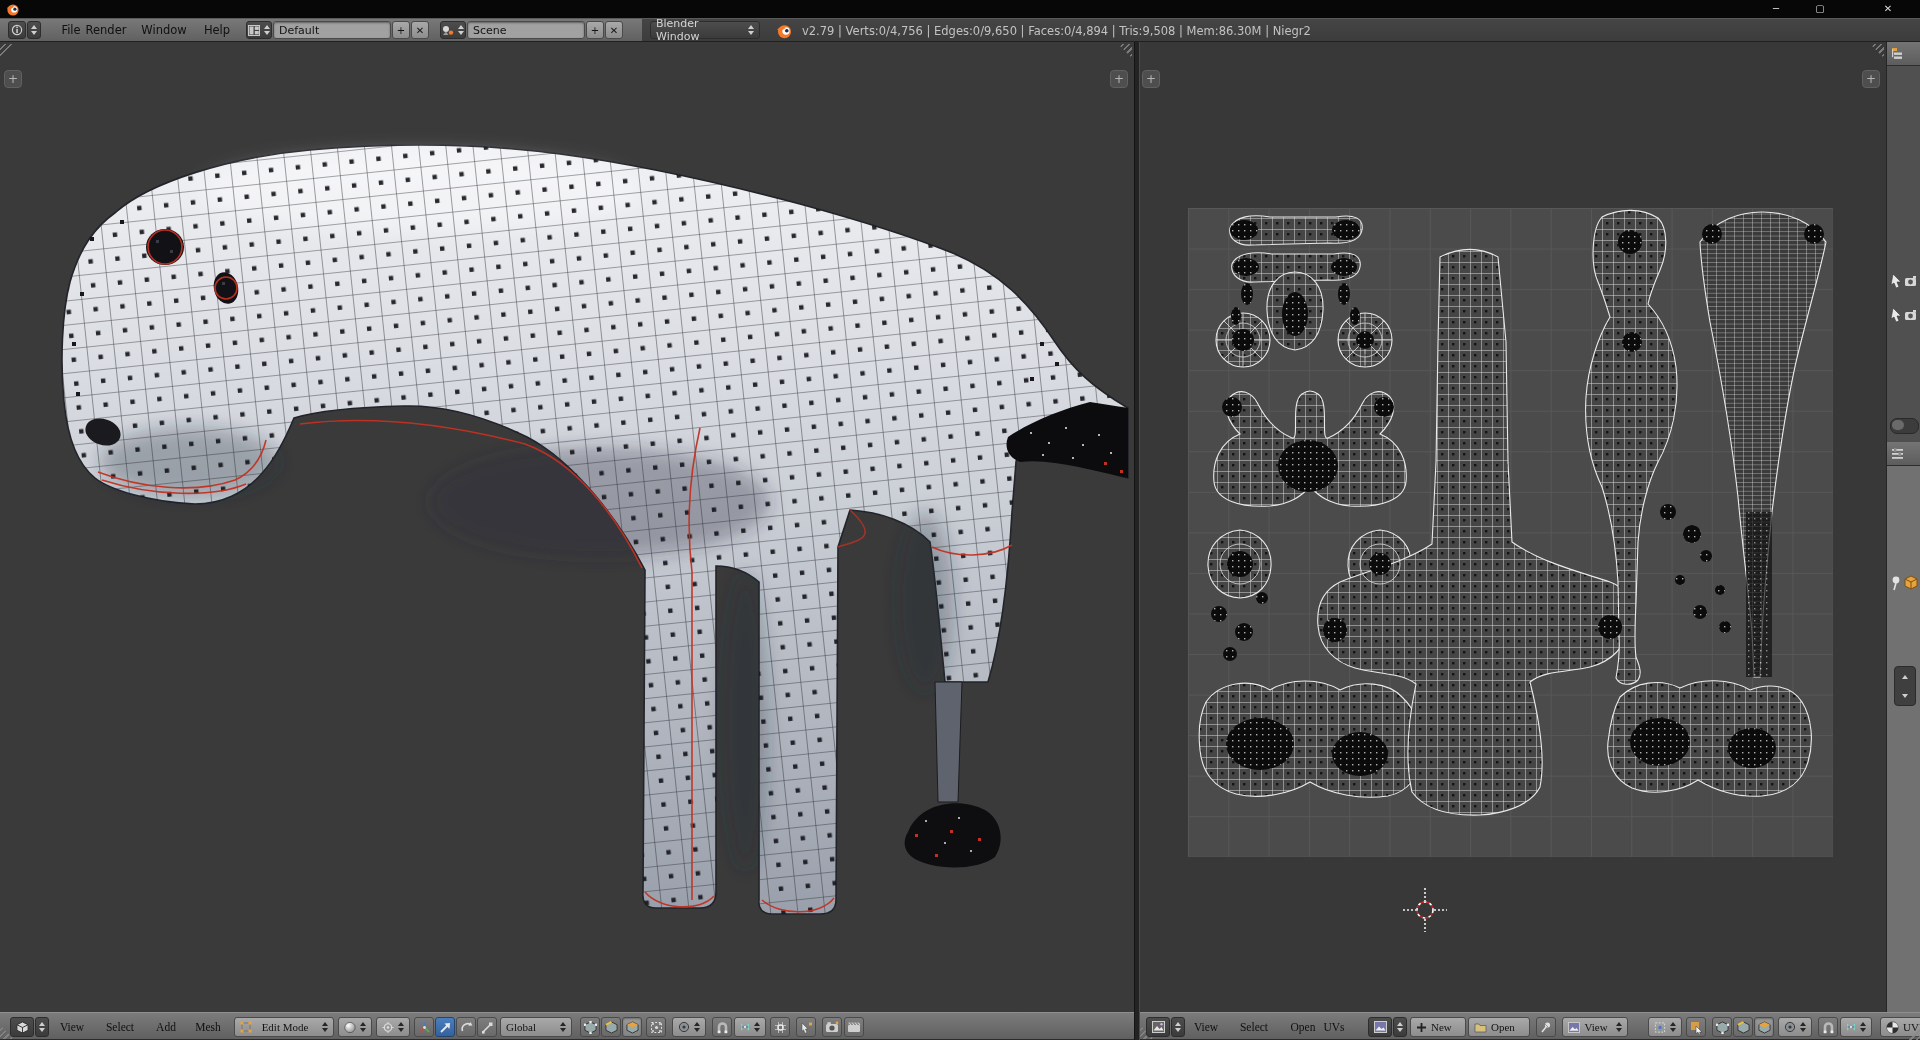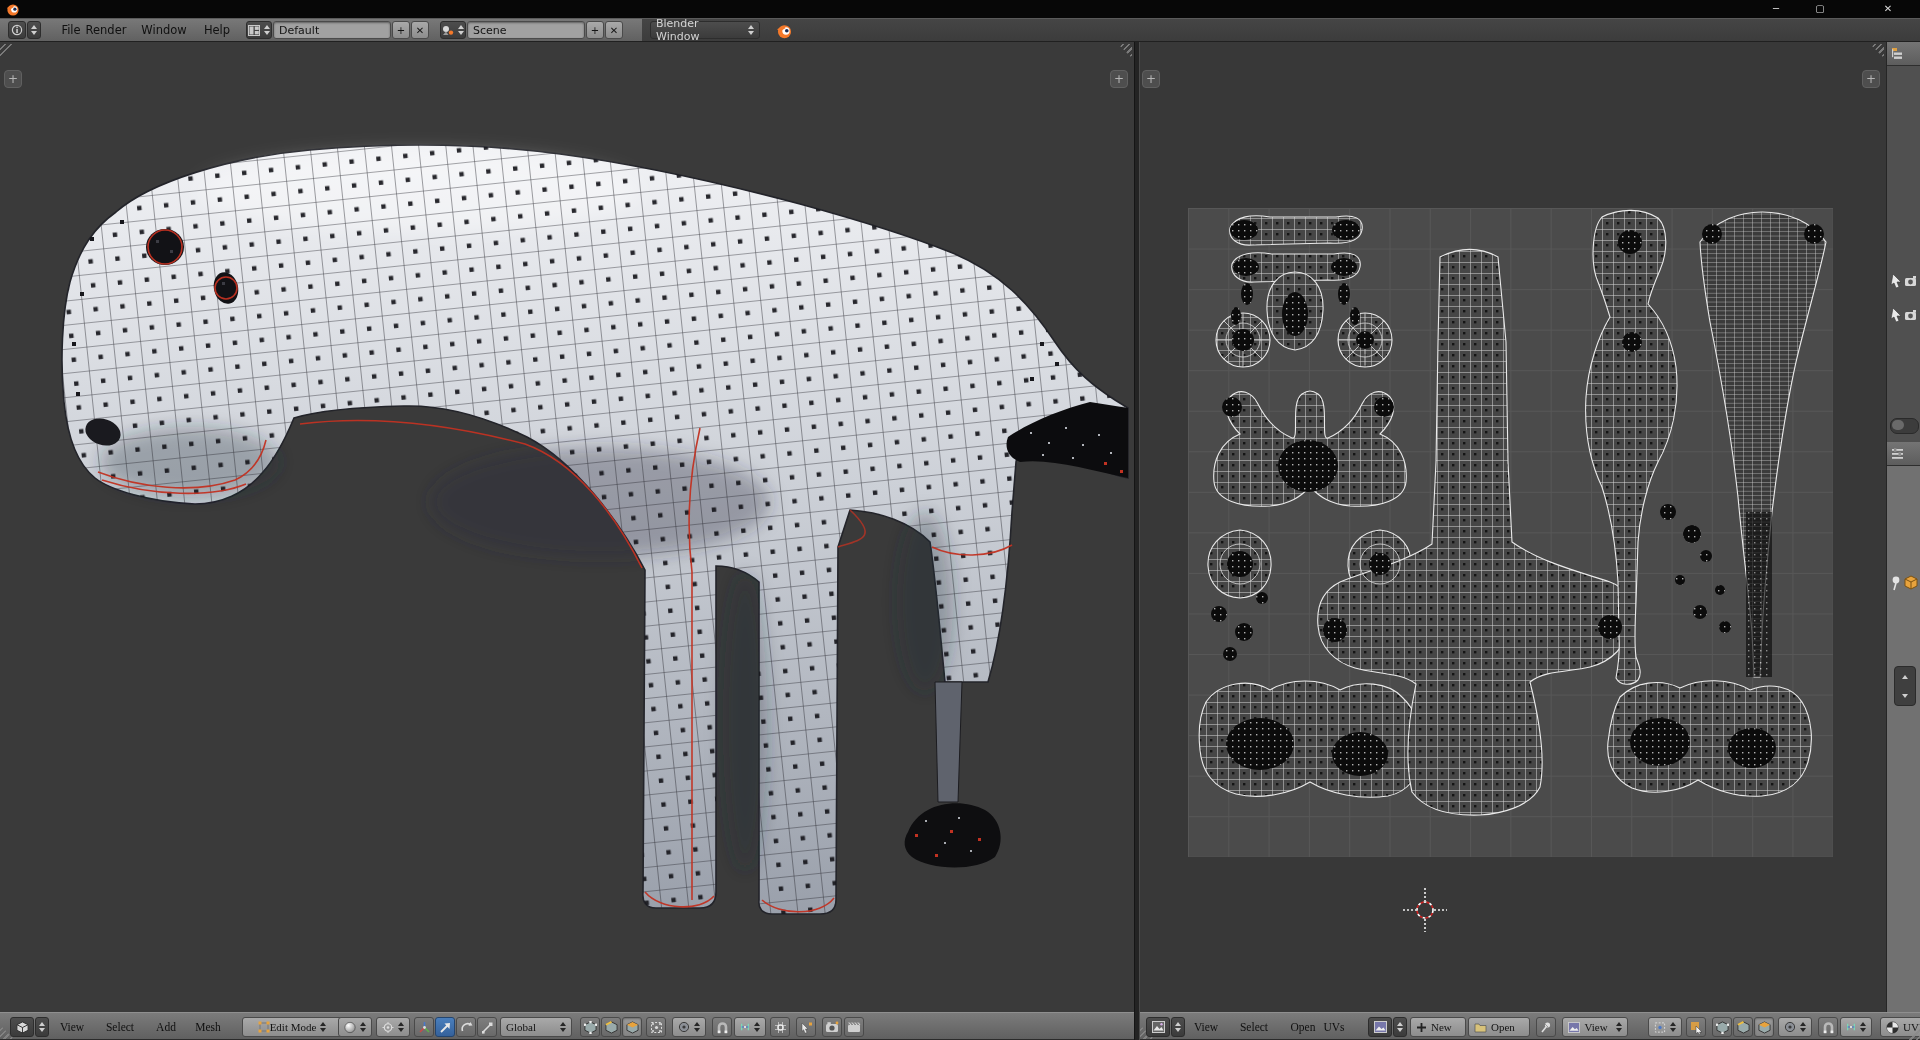--- a/index.html
+++ b/index.html
@@ -140,20 +140,21 @@
         <i class="dn"></i>
       </span>
   </div>
 
   <svg class="abs" style="left:776px;top:3px" width="17" height="17" viewBox="0 0 14 14">
     <circle cx="7" cy="8" r="5.4" fill="#f5792a"></circle>
     <circle cx="8.2" cy="7.4" r="3" fill="#fff"></circle>
     <circle cx="8.9" cy="7.2" r="1.5" fill="#1b2b52"></circle>
     <path d="M1 6 L6 3 L8 5 L3 8 Z" fill="#f5792a"></path>
   </svg>
+  <div class="abs stats" style="left:802px;top:0">v2.79 | Verts:0/4,756 | Edges:0/9,650 | Faces:0/4,894 | Tris:9,508 | Mem:86.30M | Niegr2</div>
 </div>
 
 <div class="abs" id="view3d-area">
   <svg class="abs" style="left:0;top:0" width="1134" height="970" viewBox="0 0 1134 970">
     <defs>
       <linearGradient id="bodyGrad" x1="0" y1="0" x2="0" y2="1">
         <stop offset="0" stop-color="#f1f2f5"></stop>
           <stop offset="0.45" stop-color="#ccd0d7"></stop>
           <stop offset="1" stop-color="#9aa0ab"></stop>
       </linearGradient>
@@ -462,21 +463,21 @@
           <i class="dn"></i>
         </span>
       </div>
   </div>
 
   <div class="abs mlabel bh bh-item" style="left:52px;width:40px">View</div>
   <div class="abs mlabel bh bh-item" style="left:96px;width:48px">Select</div>
   <div class="abs mlabel bh bh-item" style="left:148px;width:36px">Add</div>
   <div class="abs mlabel bh bh-item" style="left:186px;width:44px">Mesh</div>
 
-  <div class="abs btn bh-item" style="left:242px;width:100px;height:20px;justify-content:center">
+  <div class="abs btn bh-item" style="left:234px;width:100px;height:20px;justify-content:space-between">
     <svg width="12" height="12" viewBox="0 0 12 12">
       <rect x="2" y="2" width="8" height="8" fill="none" stroke="#777"></rect>
       <rect x="0.5" y="0.5" width="3" height="3" fill="#e8a33d"></rect>
         <rect x="8.5" y="0.5" width="3" height="3" fill="#e8a33d"></rect>
       <rect x="0.5" y="8.5" width="3" height="3" fill="#e8a33d"></rect>
         <rect x="8.5" y="8.5" width="3" height="3" fill="#e8a33d"></rect>
     </svg>
     <span>Edit Mode</span>
     <span class="ud">
         <i class="up"></i>

